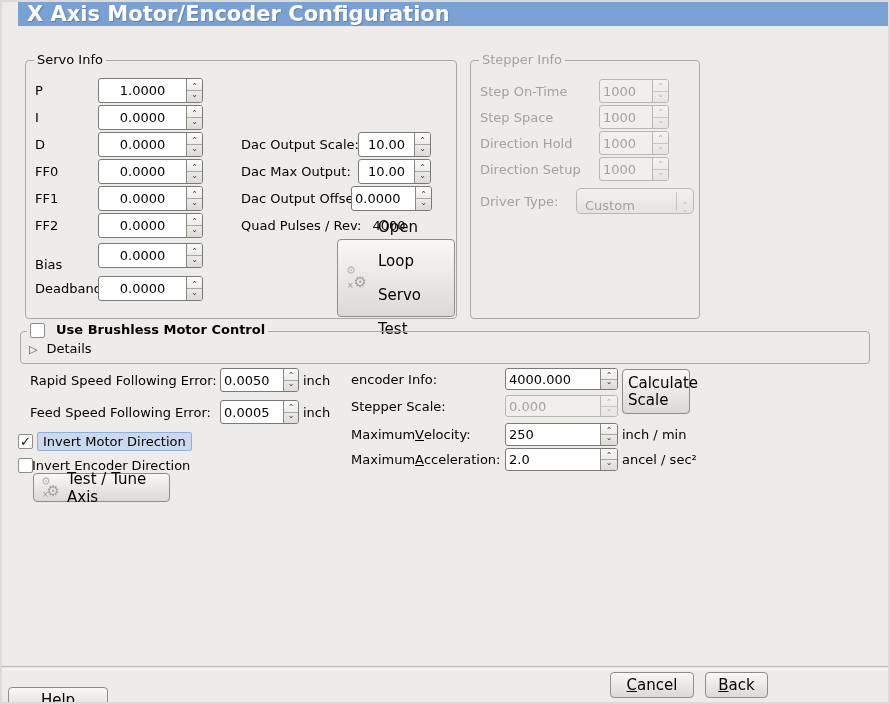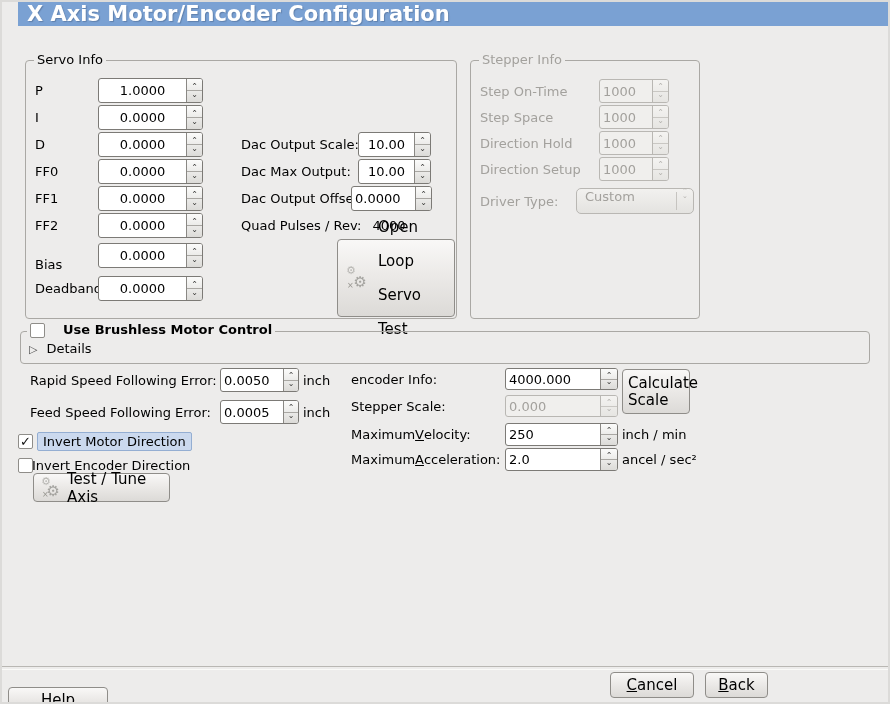--- a/index.html
+++ b/index.html
@@ -36,21 +36,21 @@
     background:linear-gradient(#f9f8f7,#eceae8 45%,#dcdad7);font-size:15px;
     display:flex;align-items:center;justify-content:center;gap:4px;cursor:default;}
   .gtkbtn.focus{border:2px solid #54749f;}
   .mn{text-decoration:underline;}
   
   .cb{position:absolute;width:15px;height:15px;box-sizing:border-box;background:#fff;
     border:1px solid #8f8d89;border-radius:2px;display:flex;align-items:center;
     justify-content:center;font-size:13px;line-height:1;color:#111;}
   .hl{background:#cbd9ee;border:1px solid #94aed2;border-radius:2px;padding:1px 5px;}
   
-  .combo{position:absolute;box-sizing:border-box;display:flex;align-items:flex-start;
+  .combo{position:absolute;box-sizing:border-box;display:flex;align-items:flex-end;
     border:1px solid #b9b7b3;border-radius:5px;background:linear-gradient(#f2f1ef,#e4e3e0);}
   .combo .ctext{flex:1;font-size:13px;color:#a3a19d;padding-left:8px;}
   .combo .csep{width:1px;align-self:stretch;margin:3px 0;background:#c6c4c0;}
   .combo .carr{width:16px;display:flex;flex-direction:column;align-items:center;
     justify-content:center;font-size:7px;line-height:5px;color:#b4b2ae;}
   .combo .carr::before{content:"⌃";}
   .combo .carr::after{content:"⌄";}
   
   .exp-tri::before{content:"▷";font-size:11px;color:#444;}
   
@@ -220,21 +220,21 @@
 
     <div class="lbl dislbl" style="left:9px;top:127px;height:26px;">Driver Type:</div>
     <div class="combo" style="left:105px;top:127px;width:118px;height:26px;">
       <span class="ctext">Custom</span>
       <span class="csep"></span>
       <span class="carr"></span>
     </div>
   </div>
 
   <div class="frame" id="brushless-frame" style="left:18px;top:329px;width:850px;height:33px;">
-    <span class="legend" style="display:flex;align-items:center;gap:18px;top:-10px;left:6px;">
+    <span class="legend" style="display:flex;align-items:center;gap:11px;top:-10px;left:6px;">
       <span class="cb" style="position:relative;"></span>
       <b style="font-size:13px;">Use Brushless Motor Control</b>
     </span>
     <div class="lbl" style="left:8px;top:6px;height:20px;gap:9px;">
       <span class="exp-tri"></span>
       <span>Details</span>
     </div>
   </div>
 
   <div class="lbl" style="left:28px;top:366px;height:24px;">Rapid Speed Following Error:</div>

